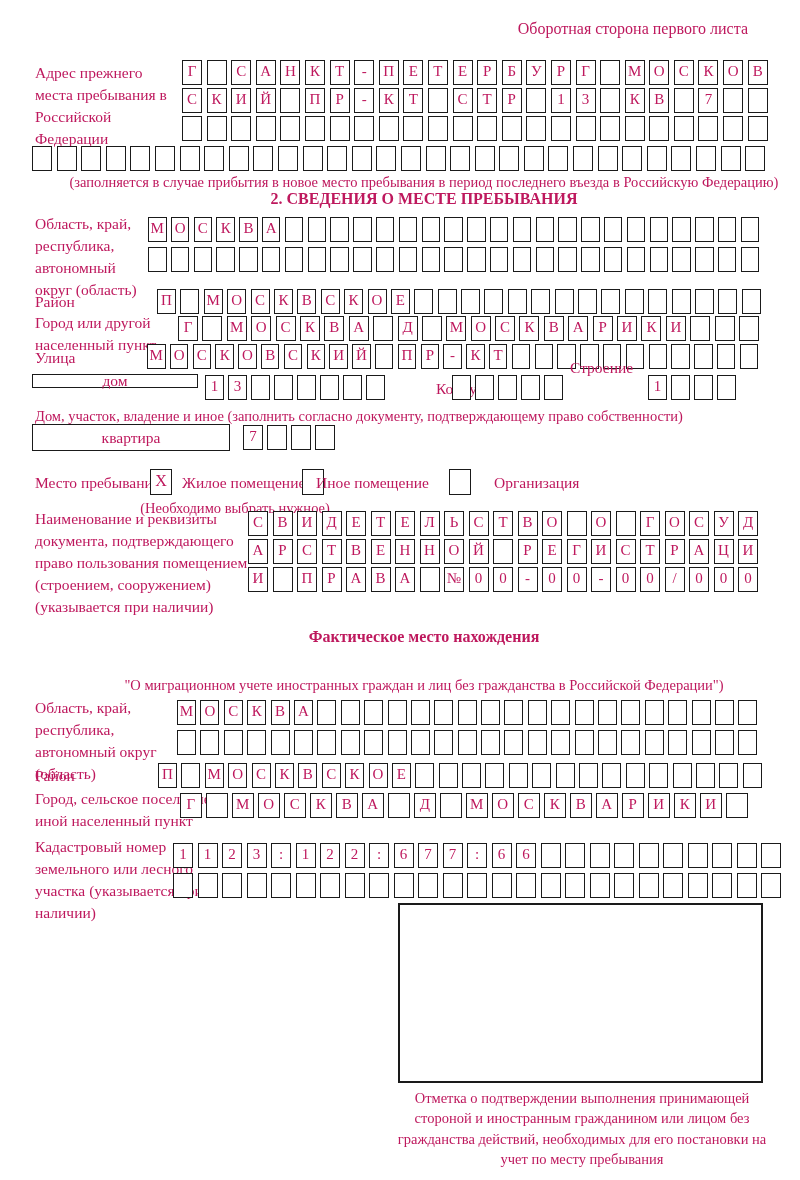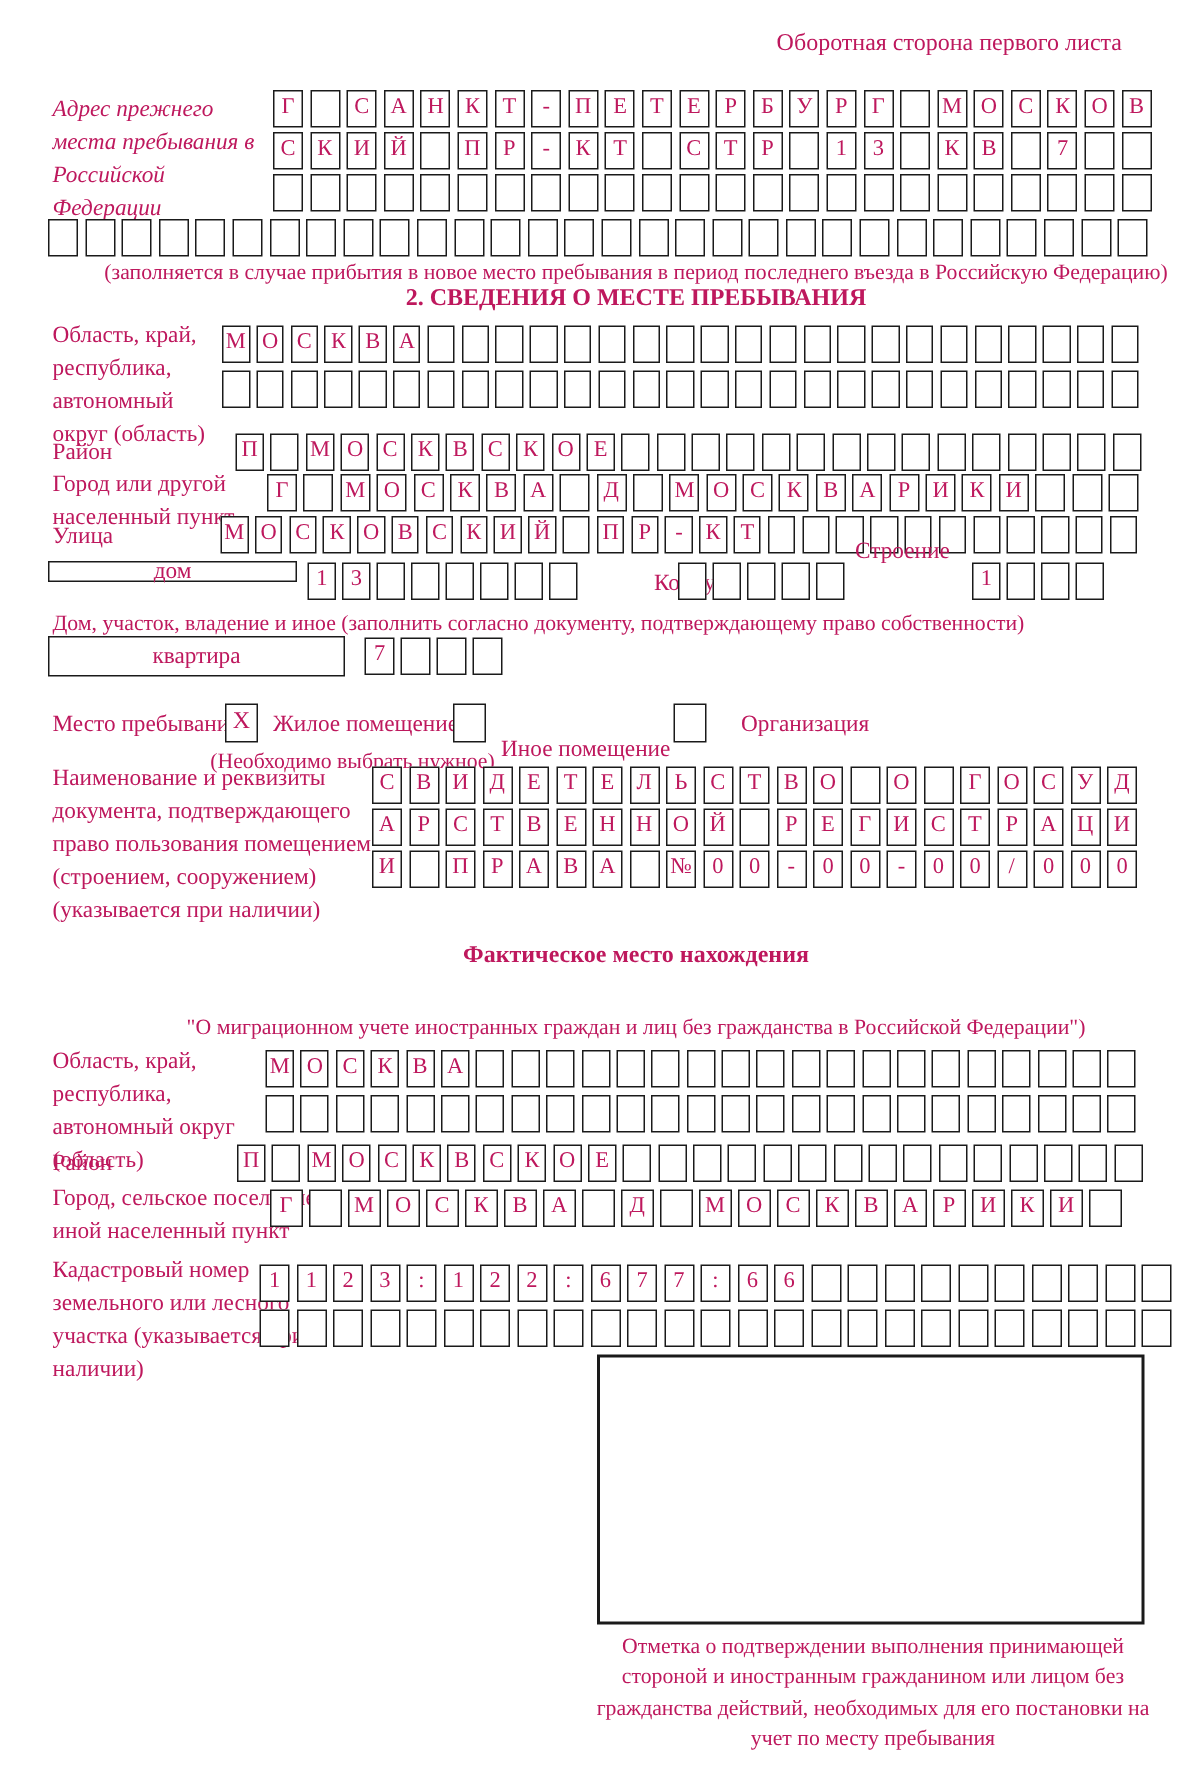--- a/index.html
+++ b/index.html
@@ -20,21 +20,21 @@
         text-align:center;font-size:16px;line-height:22px;background:#fff;}
   .stamp{box-sizing:border-box;border:2px solid #1a1a1a;background:#fff;}
 </style>
 </head>
 <body>
 
 <div class="page">
 
   <div class="abs lbl" style="top:18px;right:52px;font-size:16px;">Оборотная сторона первого листа</div>
 
-  <div class="abs lbl" style="left:35px;top:62px;width:148px;font-style:italic;">Адрес прежнего места пребывания в Российской Федерации</div>
+  <div class="abs lbl" style="left:35px;top:62px;width:148px;">Адрес прежнего места пребывания в Российской Федерации</div>
   <div class="abs boxrow" style="left:182px;top:60px;--w:20px;--g:4.6px;">
       <span>Г</span>
       <span></span>
       <span>С</span>
       <span>А</span>
       <span>Н</span>
       <span>К</span>
       <span>Т</span>
       <span>-</span>
       <span>П</span>
@@ -324,21 +324,21 @@
       <span>7</span>
       <span></span>
       <span></span>
       <span></span>
     </div>
 
   <div class="abs lbl" style="left:35px;top:472px;">Место пребывания:</div>
   <div class="abs chk" style="left:150px;top:469px;">X</div>
   <div class="abs lbl" style="left:182px;top:472px;">Жилое помещение</div>
   <div class="abs chk" style="left:302px;top:469px;"></div>
-  <div class="abs lbl" style="left:334px;top:472px;margin-top:17px;">Иное помещение</div>
+  <div class="abs lbl" style="left:316px;top:472px;">Иное помещение</div>
   <div class="abs chk" style="left:449px;top:469px;"></div>
   <div class="abs lbl" style="left:494px;top:472px;">Организация</div>
   <div class="abs small" style="left:110px;top:498px;width:250px;text-align:center;">(Необходимо выбрать нужное)</div>
 
   <div class="abs lbl" style="left:35px;top:508px;width:215px;">Наименование и реквизиты документа, подтверждающего право пользования помещением (строением, сооружением) (указывается при наличии)</div>
   <div class="abs boxrow" style="left:248px;top:511px;--w:20px;--g:4.5px;">
       <span>С</span>
       <span>В</span>
       <span>И</span>
       <span>Д</span>

